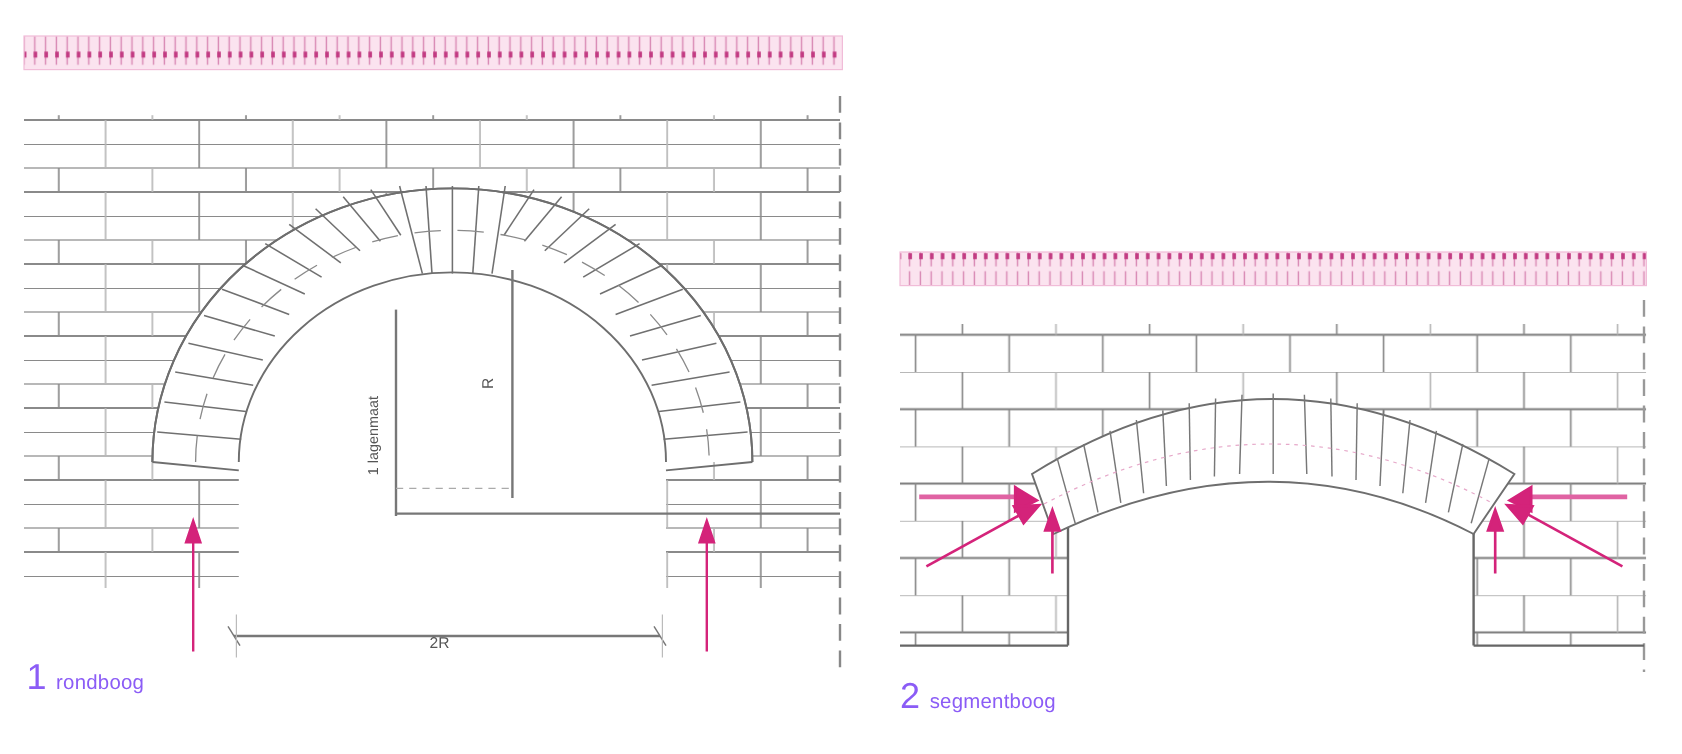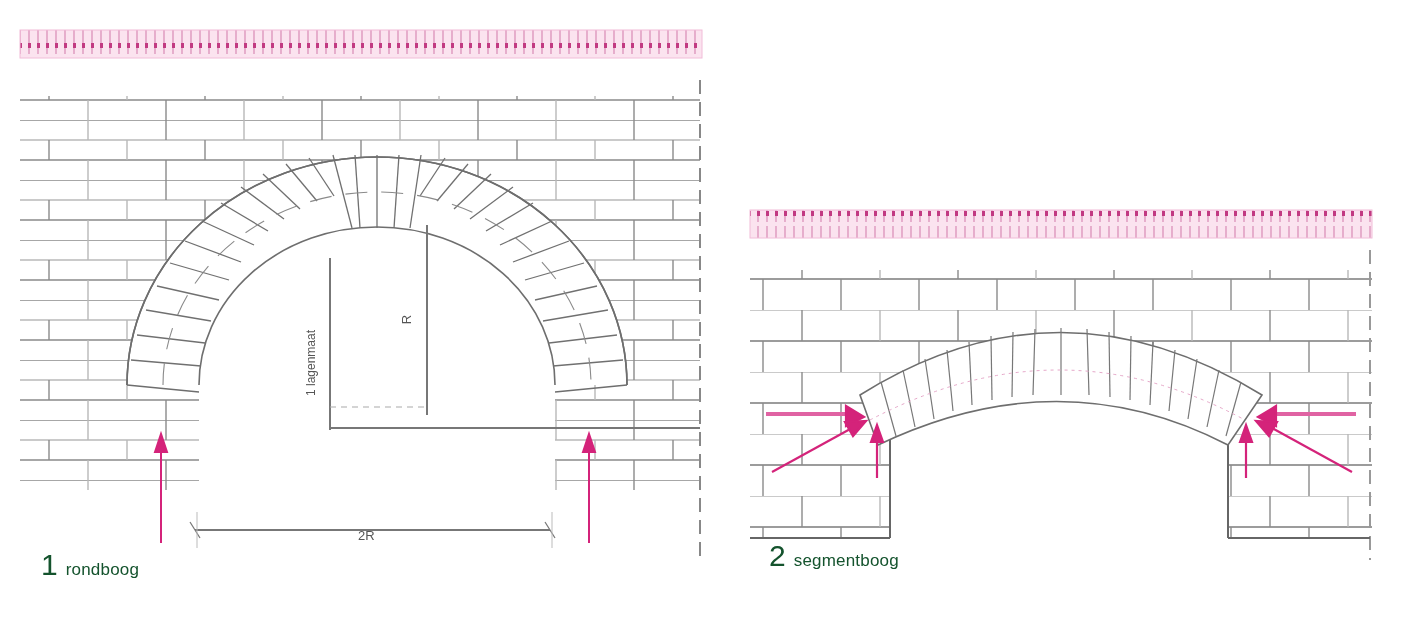--- a/index.html
+++ b/index.html
@@ -1,19 +1,19 @@
 <!DOCTYPE html>
 <html><head>
 <meta charset="utf-8">
 <style>
   html, body { margin: 0; padding: 0; background: #ffffff; }
   body { width: 1402px; height: 628px; overflow: hidden; position: relative;
          font-family: "Liberation Sans", sans-serif; }
   svg.diagram { position: absolute; left: 0; top: 0; }
-  .caption { position: absolute; color: #14532d; font-family: "Liberation Sans", sans-serif; margin-left: 19px; }
+  .caption { position: absolute; color: #8b5cf6; font-family: "Liberation Sans", sans-serif; }
   .caption .num { font-size: 30px; font-weight: normal; }
   .caption .txt { font-size: 17px; margin-left: 8px; letter-spacing: 0.2px; }
   .dim-label { position: absolute; font-size: 13px; color: #555; font-family: "Liberation Sans", sans-serif; }
   .vert { transform-origin: left top; transform: rotate(-90deg); white-space: nowrap; }
 </style>
 </head>
 <body>
 
 <svg class="diagram" width="1402" height="628" viewBox="0 0 1402 628">
   <defs>
@@ -177,15 +177,15 @@
 </svg>
 
 <div class="dim-label" style="left:358px; top:528px;">2R</div>
 <div class="dim-label" style="left:402px; top:312px; transform:rotate(-90deg);">R</div>
 <div class="dim-label vert" style="left:304px; top:396px; font-size:12px;">1 lagenmaat</div>
 
 <div class="caption" style="left:22px; top:548px;">
   <span class="num">1</span><span class="txt">rondboog</span>
 </div>
 
-<div class="caption" style="left:750px; top:539px;">
+<div class="caption" style="left:750px; top:564px;">
   <span class="num">2</span><span class="txt">segmentboog</span>
 </div>
 
 </body></html>

